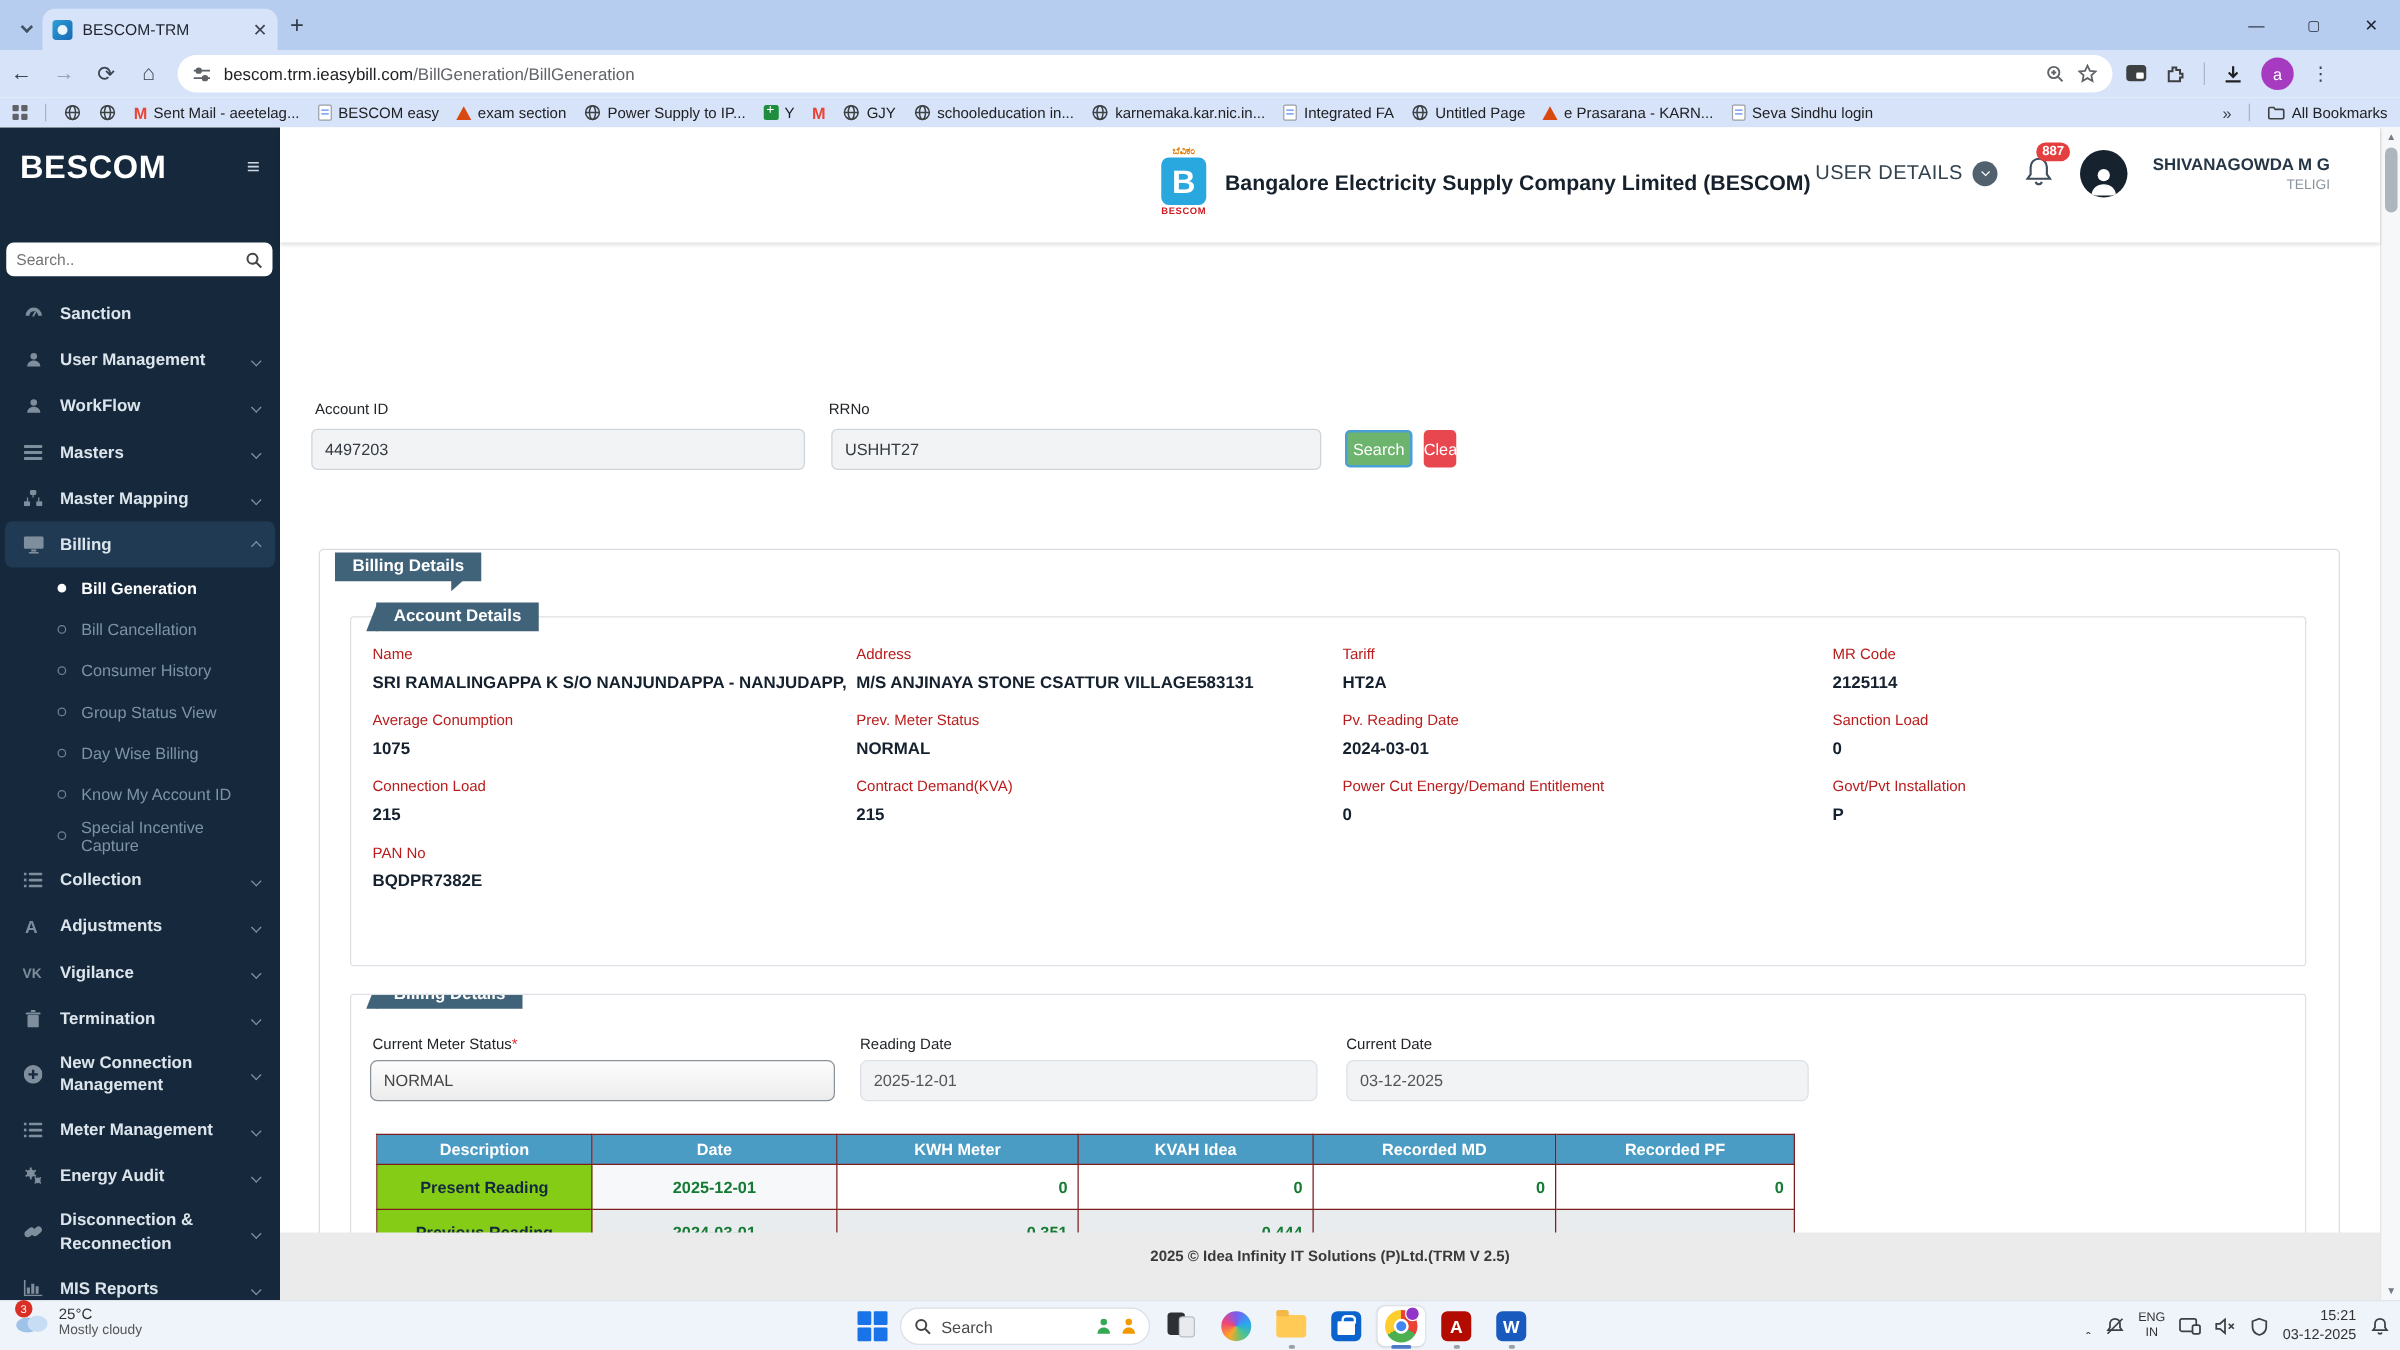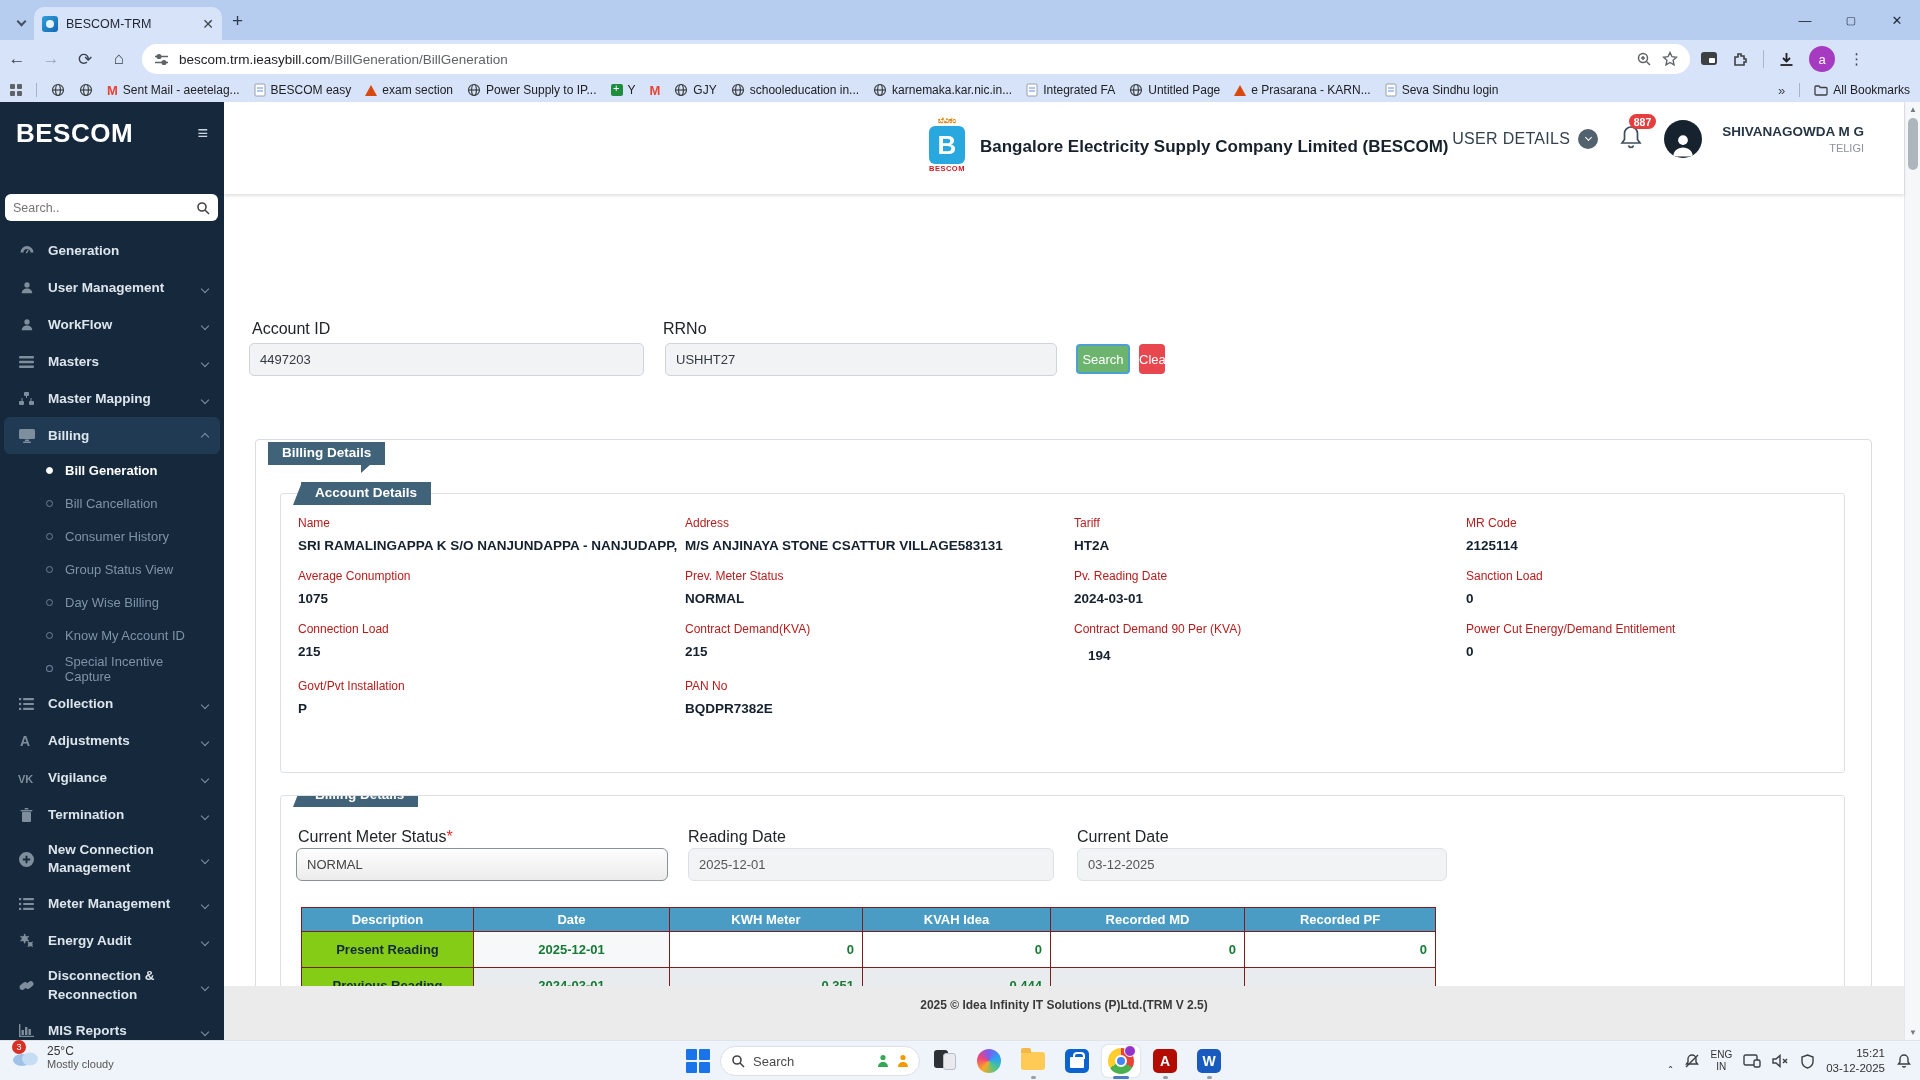--- a/index.html
+++ b/index.html
@@ -104,21 +104,21 @@
   .bell-wrap { position:relative; }
   .notif-badge { position:absolute; top:-9px; right:-12px; background:#e53e3e; color:#fff;
     font-size:10.5px; font-weight:bold; border-radius:9px; padding:1.5px 5px; }
   .avatar { width:38px; height:38px; border-radius:50%; background:#16232e; display:flex;
     align-items:flex-end; justify-content:center; overflow:hidden; }
   .name-block { line-height:1.3; }
   .name-block .nm { font-size:13.5px; font-weight:bold; color:#263645; }
   .name-block .loc { font-size:11px; color:#8a949e;text-align:right; }
 
   
-  .form-label { position:absolute; font-size:16px; color:#212529; }
+  .form-label { position:absolute; font-size:12px; color:#212529; }
   .text-input { position:absolute; height:33px; background:#f1f3f5; border:1px solid #ced4da;
     border-radius:5px; font-size:13px; color:#343a40; padding:0 10px;
     font-family:"Liberation Sans",sans-serif; }
   .btn { position:absolute; height:30px; border:none; border-radius:4px; color:#fff; font-size:13px;
     font-family:"Liberation Sans",sans-serif; }
   .btn-search { background:#6db56f; border:2px solid #4aa0d5; }
   .btn-clear { background:#e8474f; }
 
   
   .card { position:absolute; left:31px; top:337px; width:1617px; height:649px; background:#fff;
@@ -426,21 +426,21 @@
           </svg>
       </div>
       <nav class="side-nav">
         <div class="side-item">
           <span class="s-ico">
               <svg width="16" height="14" viewBox="0 0 16 14">
                 <path d="M8 2a6.5 6.5 0 0 0-6.5 6.5h3a3.5 3.5 0 0 1 7 0h3A6.5 6.5 0 0 0 8 2z"></path>
                 <rect x="7.3" y="5" width="1.4" height="4.5" rx=".7" transform="rotate(30 8 8)"></rect>
               </svg>
             </span>
-          <span>Generation</span>
+          <span>Sanction</span>
         </div>
         <div class="side-item">
           <span class="s-ico">
               <svg width="14" height="14" viewBox="0 0 16 16">
                 <circle cx="8" cy="4.5" r="3"></circle>
                 <path d="M2 14c0-3.3 2.7-5.5 6-5.5s6 2.2 6 5.5z"></path>
               </svg>
             </span>
           <span>User Management</span>
             <span class="s-chev"><span class="chev"></span></span>
@@ -707,24 +707,20 @@
                 <div class="flabel">Sanction Load</div>
                 <div class="fvalue">0</div>
               </div>
             <div class="fcell">
                 <div class="flabel">Connection Load</div>
                 <div class="fvalue">215</div>
               </div>
             <div class="fcell">
                 <div class="flabel">Contract Demand(KVA)</div>
                 <div class="fvalue">215</div>
-              </div>
-            <div class="fcell">
-                <div class="flabel">Contract Demand 90 Per (KVA)</div>
-                <div class="fvalue indent">194</div>
               </div>
             <div class="fcell">
                 <div class="flabel">Power Cut Energy/Demand Entitlement</div>
                 <div class="fvalue">0</div>
               </div>
             <div class="fcell">
                 <div class="flabel">Govt/Pvt Installation</div>
                 <div class="fvalue">P</div>
               </div>
             <div class="fcell">

